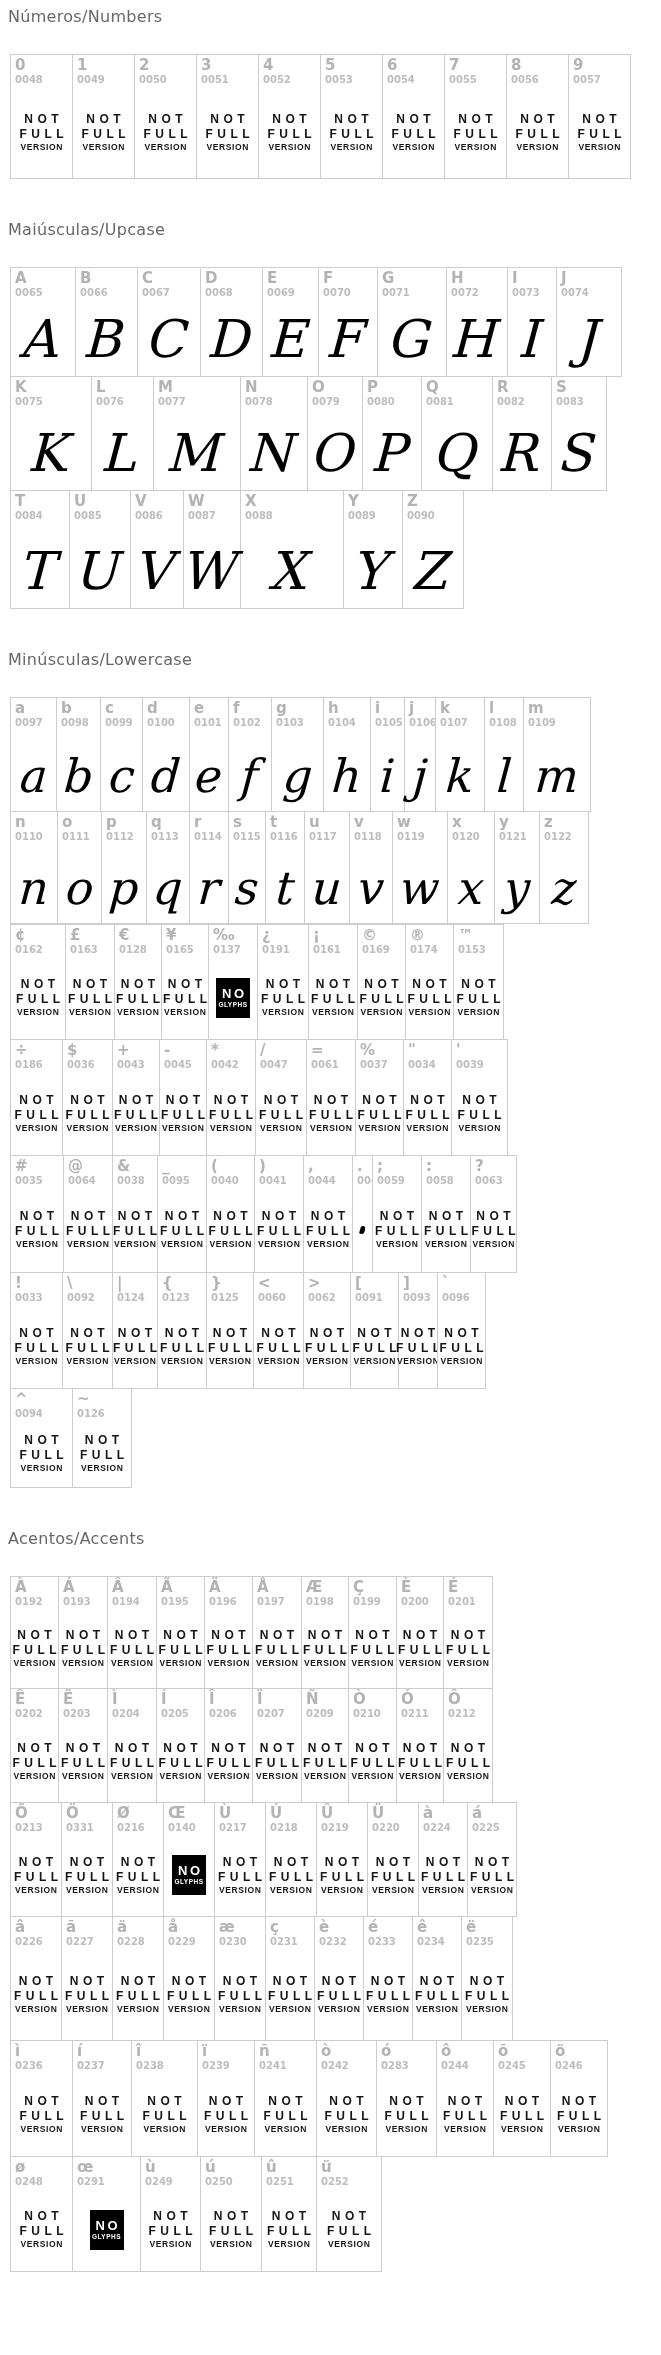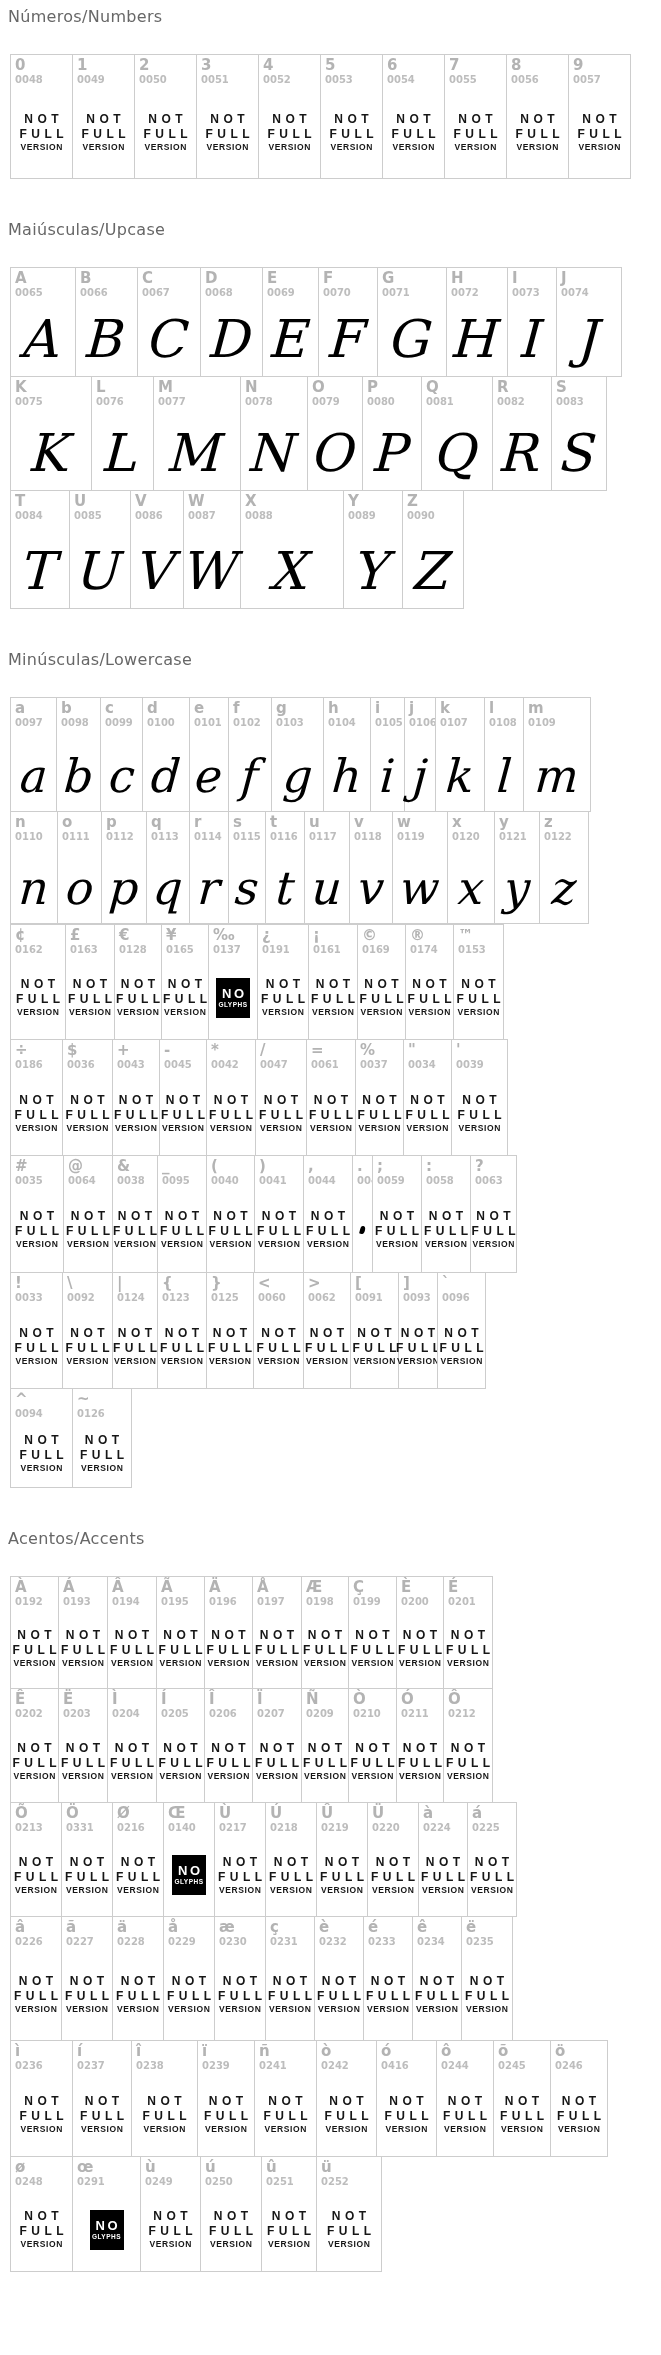--- a/index.html
+++ b/index.html
@@ -1840,21 +1840,21 @@
               <div class="nfv">
                 <span class="l12">NOT</span>
                 <span class="l12">FULL</span>
                 <span class="l3">VERSION</span>
               </div>
             </div>
           </div>
           <div class="gcell" style="width: 61px;">
             <div class="chead">
               <span class="cchar">ó</span>
-              <span class="ccode">0416</span>
+              <span class="ccode">0283</span>
             </div>
             <div class="cbody">
               <div class="nfv">
                 <span class="l12">NOT</span>
                 <span class="l12">FULL</span>
                 <span class="l3">VERSION</span>
               </div>
             </div>
           </div>
           <div class="gcell" style="width: 58px;">

